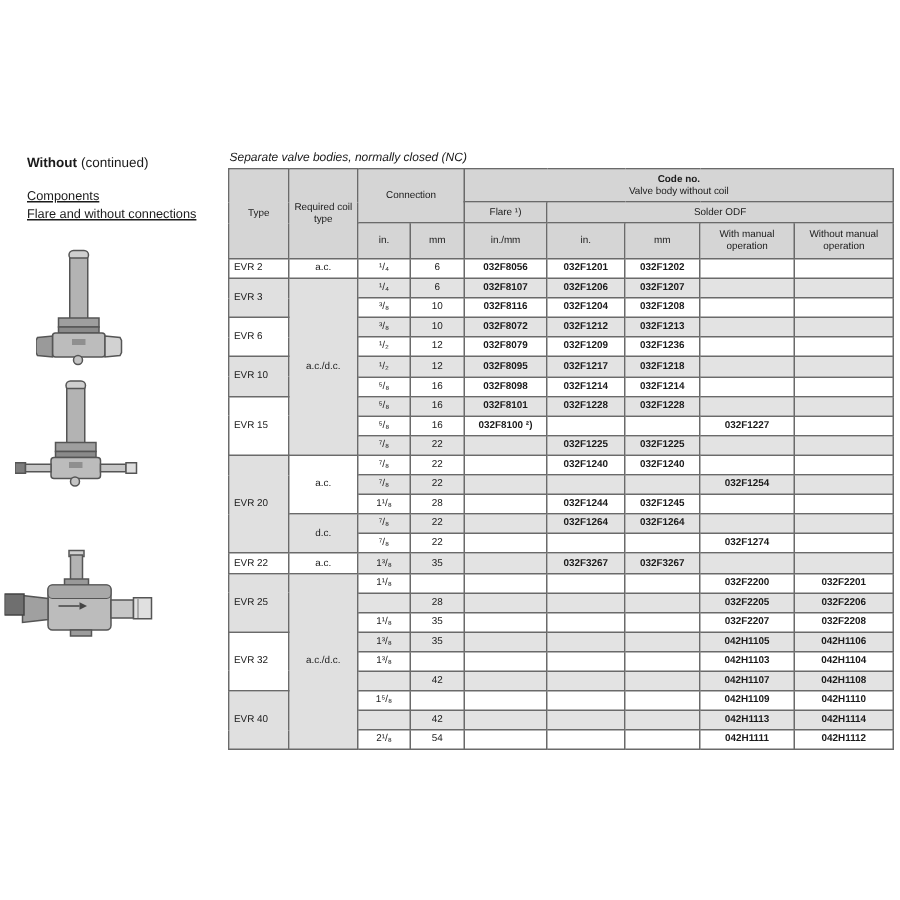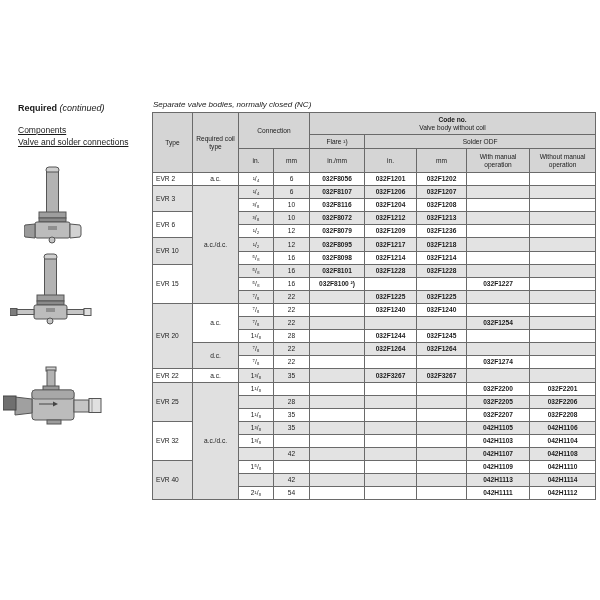--- a/index.html
+++ b/index.html
@@ -4,21 +4,21 @@
 <style>
   html,body{margin:0;padding:0;overflow:hidden;}
   body{
     width:600px;height:600px;position:relative;
     background:#ffffff;color:#1a1a1a;
     font-family:"Liberation Sans", sans-serif;
   }
   
   .leftcol{position:absolute;left:18px;top:103px;width:132px;}
   .ordering{font-size:9px;font-weight:bold;}
-  .ordering .cont{font-weight:normal;font-style:italic;text-align:right;}
+  .ordering .cont{font-weight:normal;text-align:right;}
   .components{margin-top:12px;font-size:8.5px;line-height:1.4;text-decoration:underline;}
   .fig{position:absolute;}
   
   .tablewrap{position:absolute;left:152px;top:100px;width:493px;}
   .tbl-title{font-style:italic;font-size:8px;margin:0 0 3px 1px;}
   table{border-collapse:collapse;table-layout:fixed;width:443px;border:1px solid #4a4a4a;}
   th,td{
     border:0.8px solid #6a6a6a;
     font-size:6.6px;line-height:1.2;
     text-align:center;vertical-align:middle;
@@ -35,26 +35,26 @@
   td.gshade{background:#e0e0e0;}
   td.gwhite{background:#ffffff;}
   .codehead{font-weight:bold;}
   .codesub{font-weight:normal;}
 </style>
 </head>
 <body>
 
 <div class="leftcol">
   <div class="ordering">
-    <span>Required</span>
+    <span>Without</span>
     <span class="cont">(continued)</span>
   </div>
   <div class="components">
     <div>Components</div>
-    <div>Valve and solder connections</div>
+    <div>Flare and without connections</div>
   </div>
 </div>
 
 <svg class="fig" style="left:24px;top:166px" width="58" height="78" viewBox="0 0 58 78">
   <rect x="22" y="1" width="13" height="6" rx="3" fill="#cfcfcf" stroke="#555" stroke-width="1"></rect>
   <rect x="22.5" y="6" width="12" height="41" fill="#b3b3b3" stroke="#555" stroke-width="1"></rect>
   <rect x="15" y="46" width="27" height="6" fill="#9e9e9e" stroke="#555" stroke-width="1"></rect>
   <rect x="15" y="52" width="27" height="4" fill="#8a8a8a" stroke="#555" stroke-width="1"></rect>
   <rect x="11" y="56" width="35" height="16" rx="2" fill="#bcbcbc" stroke="#555" stroke-width="1"></rect>
   <polygon points="1,59 11,58 11,72 1,71 0,69 0,61" fill="#9a9a9a" stroke="#555" stroke-width="1"></polygon>

